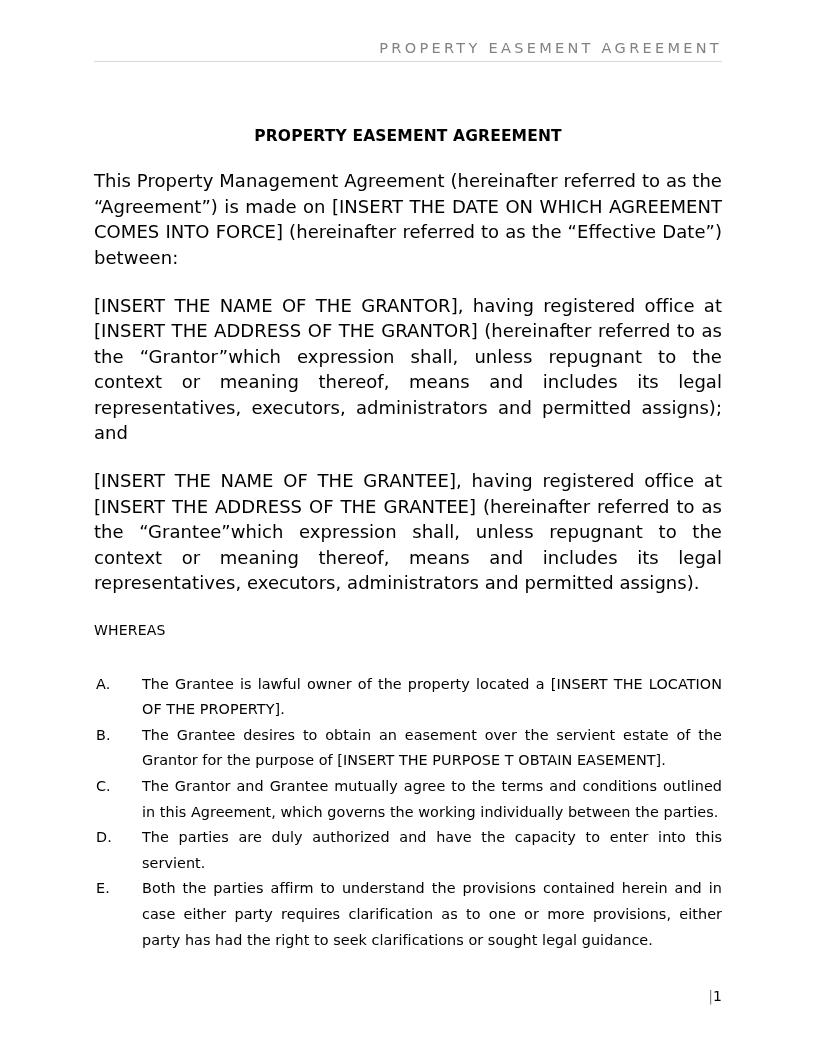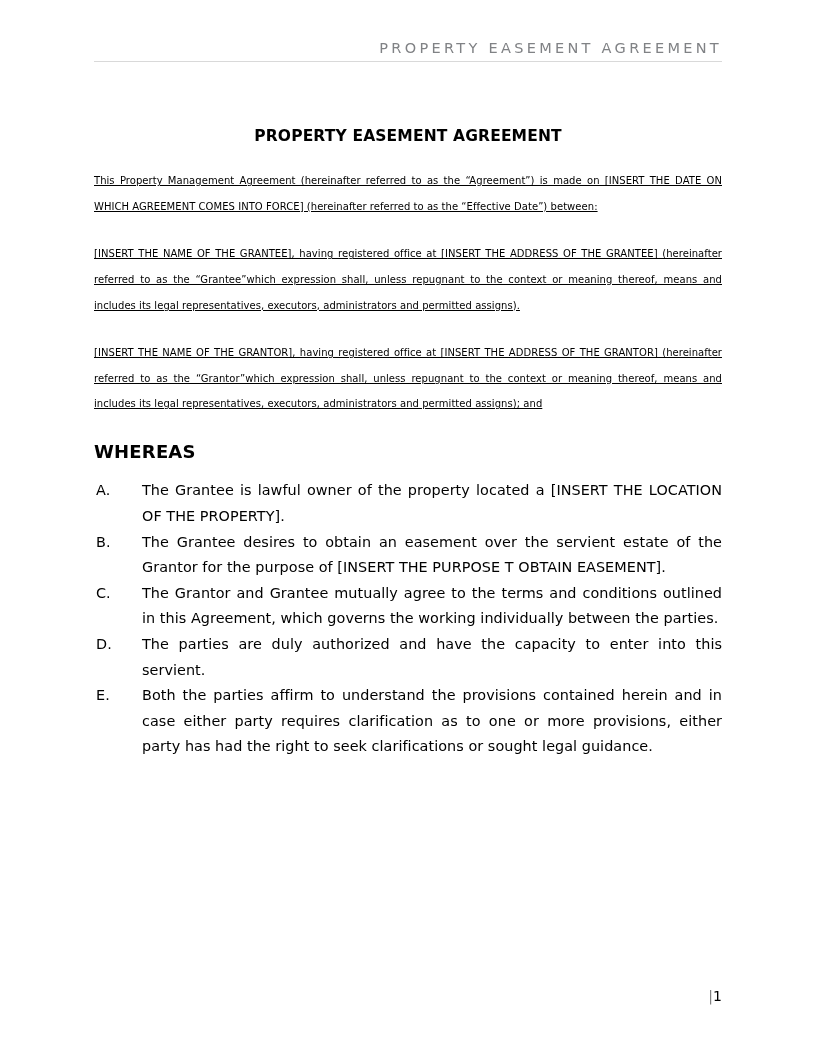--- a/index.html
+++ b/index.html
@@ -60,32 +60,31 @@
     text-align: center;
     font-weight: bold;
     font-size: 15.5px;
     letter-spacing: 0.15px;
     margin: 0 0 22px 0;
     line-height: 1.3;
   }
 
   p.para {
     margin: 12px 0 22px 0;
-    font-size: 10px;
+    font-size: 18px;
     line-height: 25.6px;
     text-align: justify;
     text-justify: inter-word;
     letter-spacing: 0.05px;
-    text-decoration: underline;
   }
 
   h2.section-heading {
-    margin: 0 0 14px 0;
-    font-size: 18px;
-    font-weight: bold;
+    margin: 0 0 28px 0;
+    font-size: 14px;
+    font-weight: normal;
     line-height: 25.6px;
     letter-spacing: 0.2px;
   }
 
   ol.lettered-list {
     margin: 0;
     padding: 0;
     list-style: none;
   }
   ol.lettered-list li {
@@ -137,23 +136,23 @@
     <div class="doc-header-text">PROPERTY EASEMENT AGREEMENT</div>
     <div class="doc-header-rule"></div>
   </div>
 
   <div class="content">
 
     <h1 class="doc-title">PROPERTY EASEMENT AGREEMENT</h1>
 
     <p class="para">This Property Management Agreement (hereinafter referred to as the “Agreement”) is made on [INSERT THE DATE ON WHICH AGREEMENT COMES INTO FORCE] (hereinafter referred to as the “Effective Date”) between:</p>
 
+    <p class="para">[INSERT THE NAME OF THE GRANTOR], having registered office at [INSERT THE ADDRESS OF THE GRANTOR] (hereinafter referred to as the “Grantor”which expression shall, unless repugnant to the context or meaning thereof, means and includes its legal representatives, executors, administrators and permitted assigns); and</p>
+
     <p class="para">[INSERT THE NAME OF THE GRANTEE], having registered office at [INSERT THE ADDRESS OF THE GRANTEE] (hereinafter referred to as the “Grantee”which expression shall, unless repugnant to the context or meaning thereof, means and includes its legal representatives, executors, administrators and permitted assigns).</p>
-
-    <p class="para">[INSERT THE NAME OF THE GRANTOR], having registered office at [INSERT THE ADDRESS OF THE GRANTOR] (hereinafter referred to as the “Grantor”which expression shall, unless repugnant to the context or meaning thereof, means and includes its legal representatives, executors, administrators and permitted assigns); and</p>
 
 
     <h2 class="section-heading">WHEREAS</h2>
 
     <ol class="lettered-list">
       <li>
         <span class="marker">A.</span>
         <span class="li-text">The Grantee is lawful owner of the property located a [INSERT THE LOCATION OF THE PROPERTY].</span>
       </li>
       <li>

